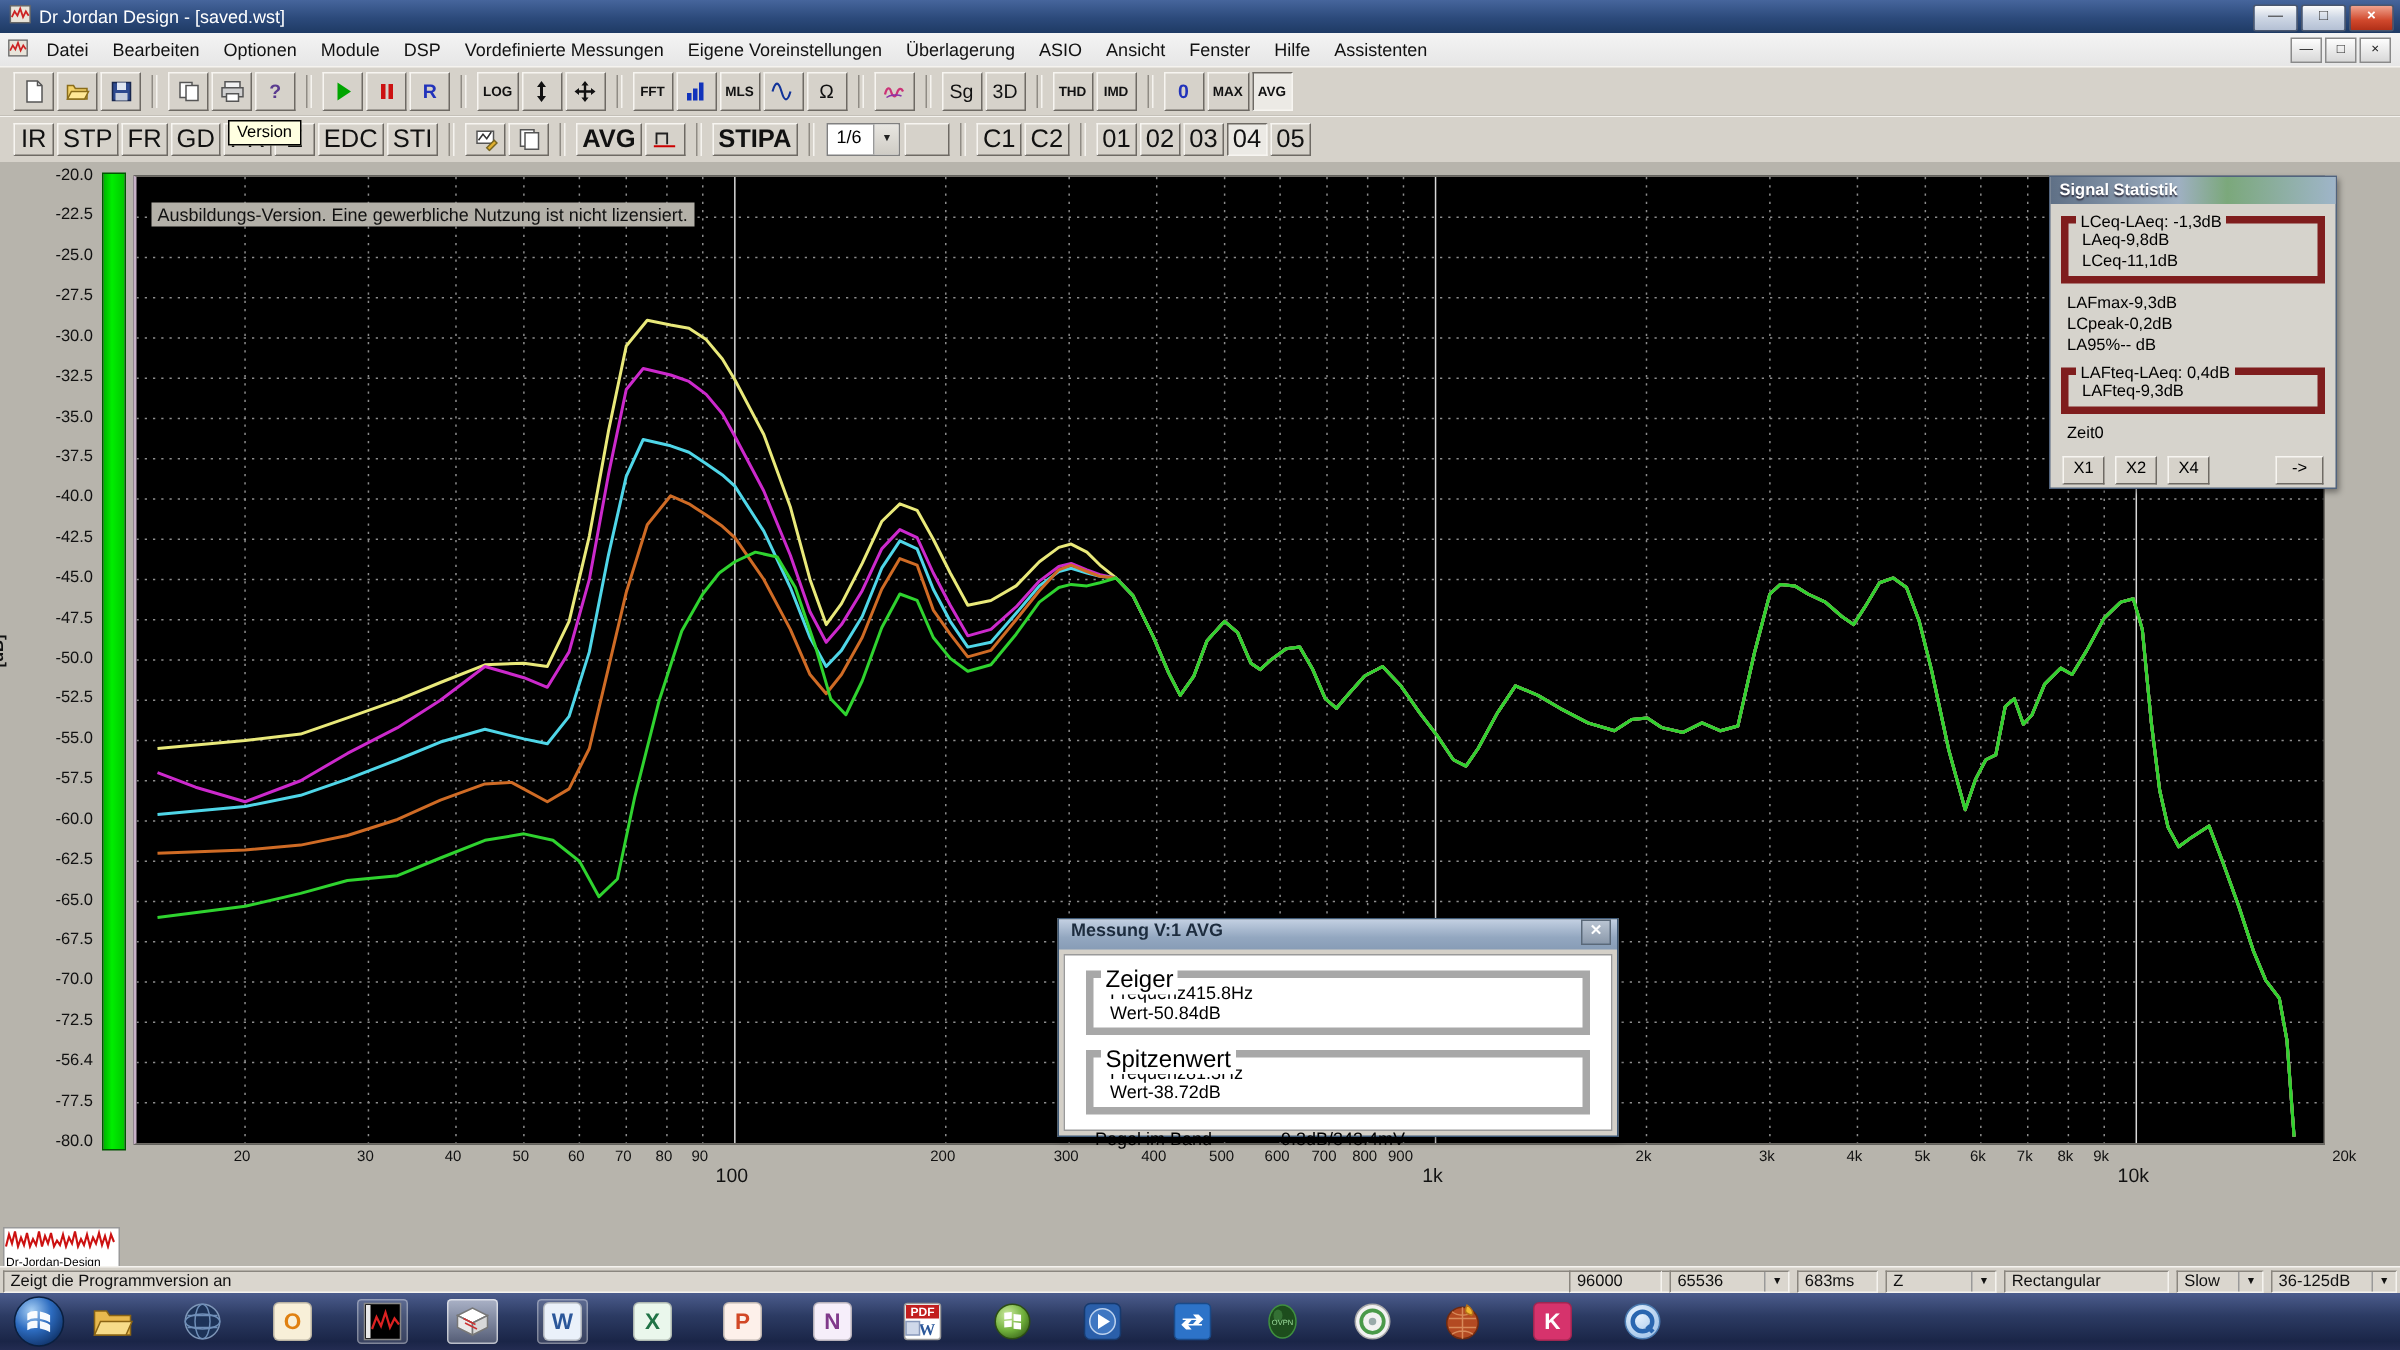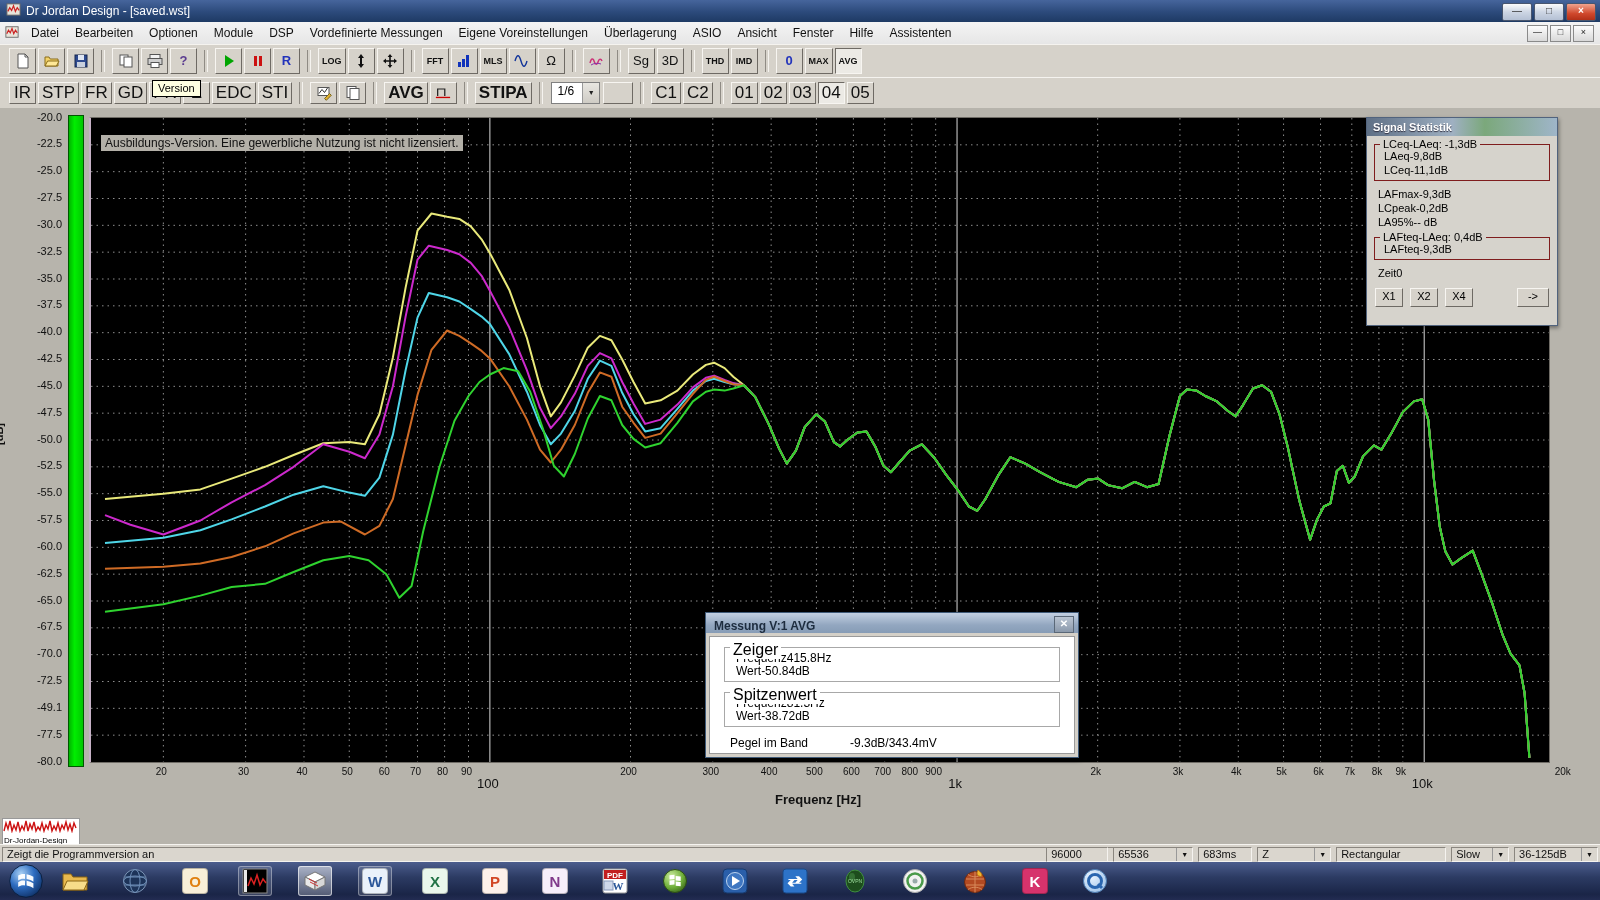--- a/index.html
+++ b/index.html
@@ -38,31 +38,31 @@
   #ylabels{position:absolute;left:10px;top:9px;width:52px;height:644px;}
   #xlabels{position:absolute;left:89px;top:656px;width:1458px;height:36px;overflow:visible;}
   #xlabels .xt{position:absolute;transform:translateX(-50%);font-size:10px;color:#111;top:2px;}
   #xlabels .xt.major{font-size:13px;top:12px;}
   #xaxis-title{position:absolute;left:89px;top:684px;width:1458px;text-align:center;font-size:13px;font-weight:bold;color:#111;}
   #db-label{position:absolute;left:-12px;top:320px;transform:rotate(-90deg);font-size:11px;font-weight:bold;color:#111;}
   #meter{position:absolute;left:68px;top:7px;width:14px;height:650px;background:linear-gradient(90deg,#00b400,#00ee00 40%,#00c800);border:1px solid #005500;}
   
   #statspanel{position:absolute;left:1366px;top:9px;width:190px;height:207px;background:#d6d3cc;border:1px solid #51637d;box-shadow:1px 2px 4px rgba(0,0,0,.4);font-size:11px;z-index:6;}
   #statspanel .ptitle{height:18px;background:linear-gradient(90deg,#5f7086,#9fb0c2 45%,#7ba87b 62%,#9fb5c9);color:#fff;font-size:11px;font-weight:bold;display:flex;align-items:center;padding-left:6px;text-shadow:0 1px 1px #334;}
-  .gbox{position:relative;border:1px solid #7f1d1d;margin:8px 7px 3px;padding:4px 5px 3px;}
+  .gbox{position:relative;border:5px solid #7f1d1d;margin:8px 7px 3px;padding:4px 5px 3px;}
   .gbox .legend{position:absolute;top:-7px;left:5px;background:#d6d3cc;padding:0 3px;}
   .srow{display:flex;justify-content:flex-start;padding:0 4px;line-height:14px;}
   .srow .lbl{}
   .srow .val{}
   #statspanel .plainrows{margin:6px 7px 0;}
   #statspanel .btnrow{display:flex;align-items:center;gap:7px;margin:8px 8px 0;}
   .mini-btn{height:17px;min-width:26px;background:#d6d2ca;border:1px solid;border-color:#f7f5f1 #6e6a64 #6e6a64 #f7f5f1;font-size:11px;text-align:center;line-height:15px;}
   
   #messung{position:absolute;left:705px;top:504px;width:372px;height:144px;background:#d4d0c8;border:1px solid #3f5a78;box-shadow:1px 2px 5px rgba(0,0,0,.45);z-index:7;}
-  #messung .dtitle{height:20px;background:linear-gradient(#c3d0e2,#93a7c0 60%,#879cb6);display:flex;align-items:flex-end;padding:0 4px 0 8px;font-size:12px;font-weight:bold;color:#1d2c3e;}
+  #messung .dtitle{height:20px;background:linear-gradient(#c3d0e2,#93a7c0 60%,#879cb6);display:flex;align-items:flex-start;padding:0 4px 0 8px;font-size:12px;font-weight:bold;color:#1d2c3e;}
   #messung .dtitle .grow{flex:1;}
   .dclose{width:18px;height:15px;background:linear-gradient(#b9c4d2,#8b99ab);border:1px solid #5a6878;color:#fff;font-size:10px;font-weight:bold;text-align:center;line-height:13px;}
   #messung .dbody{position:absolute;left:3px;right:3px;top:23px;bottom:3px;background:#fff;border:1px solid #9a9a9a;}
   #messung .gbox{border-color:#a8a8a8;margin:10px 14px 2px;}
   #messung .gbox .legend{background:#fff;}
   #messung .srow{line-height:13px;font-size:12px;padding:0 6px;}
   .pegelrow{display:flex;margin:9px 14px 0;font-size:12px;}
   .pegelrow .lbl{width:120px;padding-left:6px;}
   
   #logo{position:absolute;left:2px;top:710px;width:76px;height:26px;background:#fff;border:1px solid #999;}
@@ -296,21 +296,21 @@
         <span style="top: 315.5px;">-50.0</span>
         <span style="top: 342.333px;">-52.5</span>
         <span style="top: 369.167px;">-55.0</span>
         <span style="top: 396px;">-57.5</span>
         <span style="top: 422.833px;">-60.0</span>
         <span style="top: 449.667px;">-62.5</span>
         <span style="top: 476.5px;">-65.0</span>
         <span style="top: 503.333px;">-67.5</span>
         <span style="top: 530.167px;">-70.0</span>
         <span style="top: 557px;">-72.5</span>
-        <span style="top: 583.833px;">-49.1</span>
+        <span style="top: 583.833px;">-56.4</span>
         <span style="top: 610.667px;">-77.5</span>
         <span style="top: 637.5px;">-80.0</span>
       </div>
     <div id="meter"></div>
     <div id="plot"><svg width="1458" height="644" viewBox="0 0 1458 644">
           <line x1="72.36267091859956" y1="0" x2="72.36267091859956" y2="644" stroke="#8d8d8d" stroke-dasharray="1.5 4"></line>
           <line x1="154.62395303446755" y1="0" x2="154.62395303446755" y2="644" stroke="#8d8d8d" stroke-dasharray="1.5 4"></line>
           <line x1="212.98926153672346" y1="0" x2="212.98926153672346" y2="644" stroke="#8d8d8d" stroke-dasharray="1.5 4"></line>
           <line x1="258.260911944921" y1="0" x2="258.260911944921" y2="644" stroke="#8d8d8d" stroke-dasharray="1.5 4"></line>
           <line x1="295.25054365259143" y1="0" x2="295.25054365259143" y2="644" stroke="#8d8d8d" stroke-dasharray="1.5 4"></line>
@@ -389,21 +389,20 @@
         <span class="xt" style="left: 1192.56px;">5k</span>
         <span class="xt" style="left: 1229.55px;">6k</span>
         <span class="xt" style="left: 1260.83px;">7k</span>
         <span class="xt" style="left: 1287.92px;">8k</span>
         <span class="xt" style="left: 1311.81px;">9k</span>
         <span class="xt" style="left: 1473.82px;">20k</span>
         <span class="xt major" style="left: 398.888px;">100</span>
         <span class="xt major" style="left: 866.039px;">1k</span>
         <span class="xt major" style="left: 1333.19px;">10k</span>
       </div>
-    <div id="xaxis-title">Frequenz [Hz]</div>
 
     <div id="statspanel">
       <div class="ptitle">Signal Statistik</div>
       <div class="gbox">
         <span class="legend">LCeq-LAeq: -1,3dB</span>
         <div>
             <div class="srow">
               <span class="lbl">LAeq</span>
               <span class="val">-9,8dB</span>
             </div>

